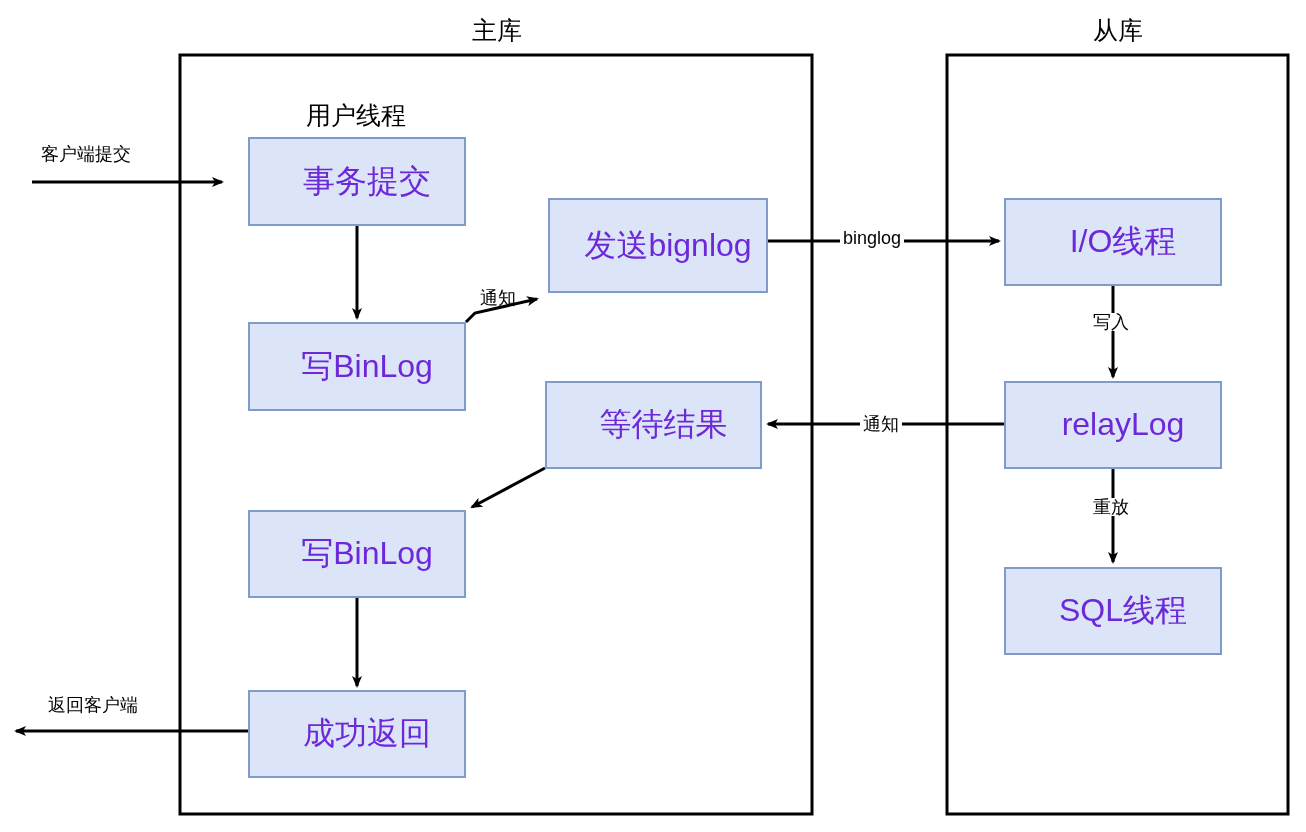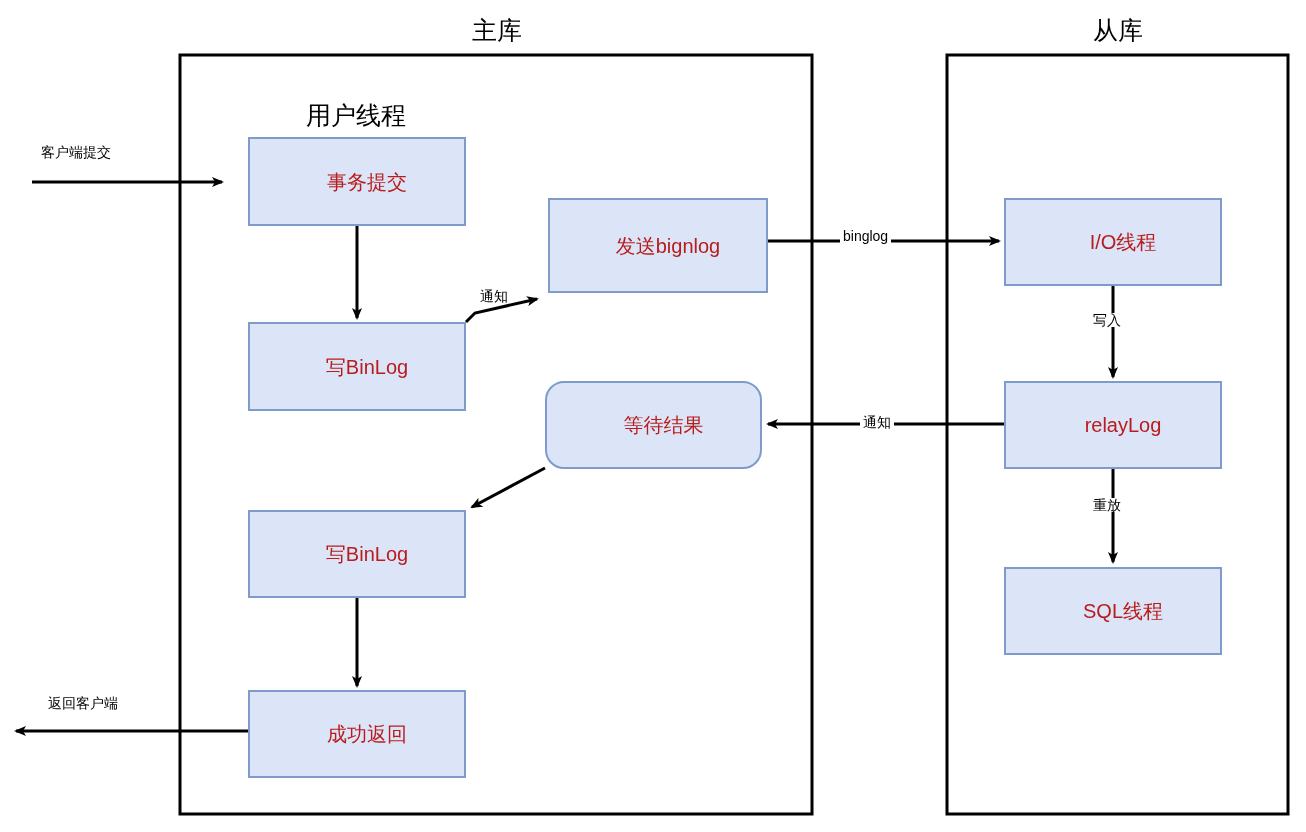--- a/index.html
+++ b/index.html
@@ -33,37 +33,37 @@
     line-height: 1;
   }
   .node-box {
     position: absolute;
     box-sizing: border-box;
     background: #dbe5f7;
     border: 2px solid #7e9bc9;
     display: flex;
     align-items: center;
     justify-content: center;
-    color: #b91c1c;
-    font-size: 20px;
+    color: #6d28d9;
+    font-size: 32px;
     line-height: 1.1;
     white-space: nowrap;
     padding-left: 20px;
   }
   .group-label {
     position: absolute;
     font-size: 25px;
     color: #000000;
     white-space: nowrap;
     text-align: center;
     line-height: 1;
   }
   .edge-label {
     position: absolute;
-    font-size: 14px;
+    font-size: 18px;
     color: #000000;
     white-space: nowrap;
     background: #ffffff;
     padding: 0 3px;
     line-height: 1;
   }
   .edge-label.nobg {
     background: transparent;
   }
 </style>
@@ -107,21 +107,21 @@
   <div class="container-label" style="left:1058px; top:18px; width:120px;">从库</div>
 
   <div class="group-label" style="left:281px; top:103px; width:150px;">用户线程</div>
 
   <div class="node-box" style="left:248px; top:137px; width:218px; height:89px;">事务提交</div>
 
   <div class="node-box" style="left:248px; top:322px; width:218px; height:89px;">写BinLog</div>
 
   <div class="node-box" style="left:548px; top:198px; width:220px; height:95px;">发送bignlog</div>
 
-  <div class="node-box" style="left:545px; top:381px; width:217px; height:88px;border-radius:19px;">等待结果</div>
+  <div class="node-box" style="left:545px; top:381px; width:217px; height:88px;">等待结果</div>
 
   <div class="node-box" style="left:248px; top:510px; width:218px; height:88px;">写BinLog</div>
 
   <div class="node-box" style="left:248px; top:690px; width:218px; height:88px;">成功返回</div>
 
   <div class="node-box" style="left:1004px; top:198px; width:218px; height:88px;text-align:center;">I/O线程</div>
 
   <div class="node-box" style="left:1004px; top:381px; width:218px; height:88px;">relayLog</div>
 
   <div class="node-box" style="left:1004px; top:567px; width:218px; height:88px;">SQL线程</div>

